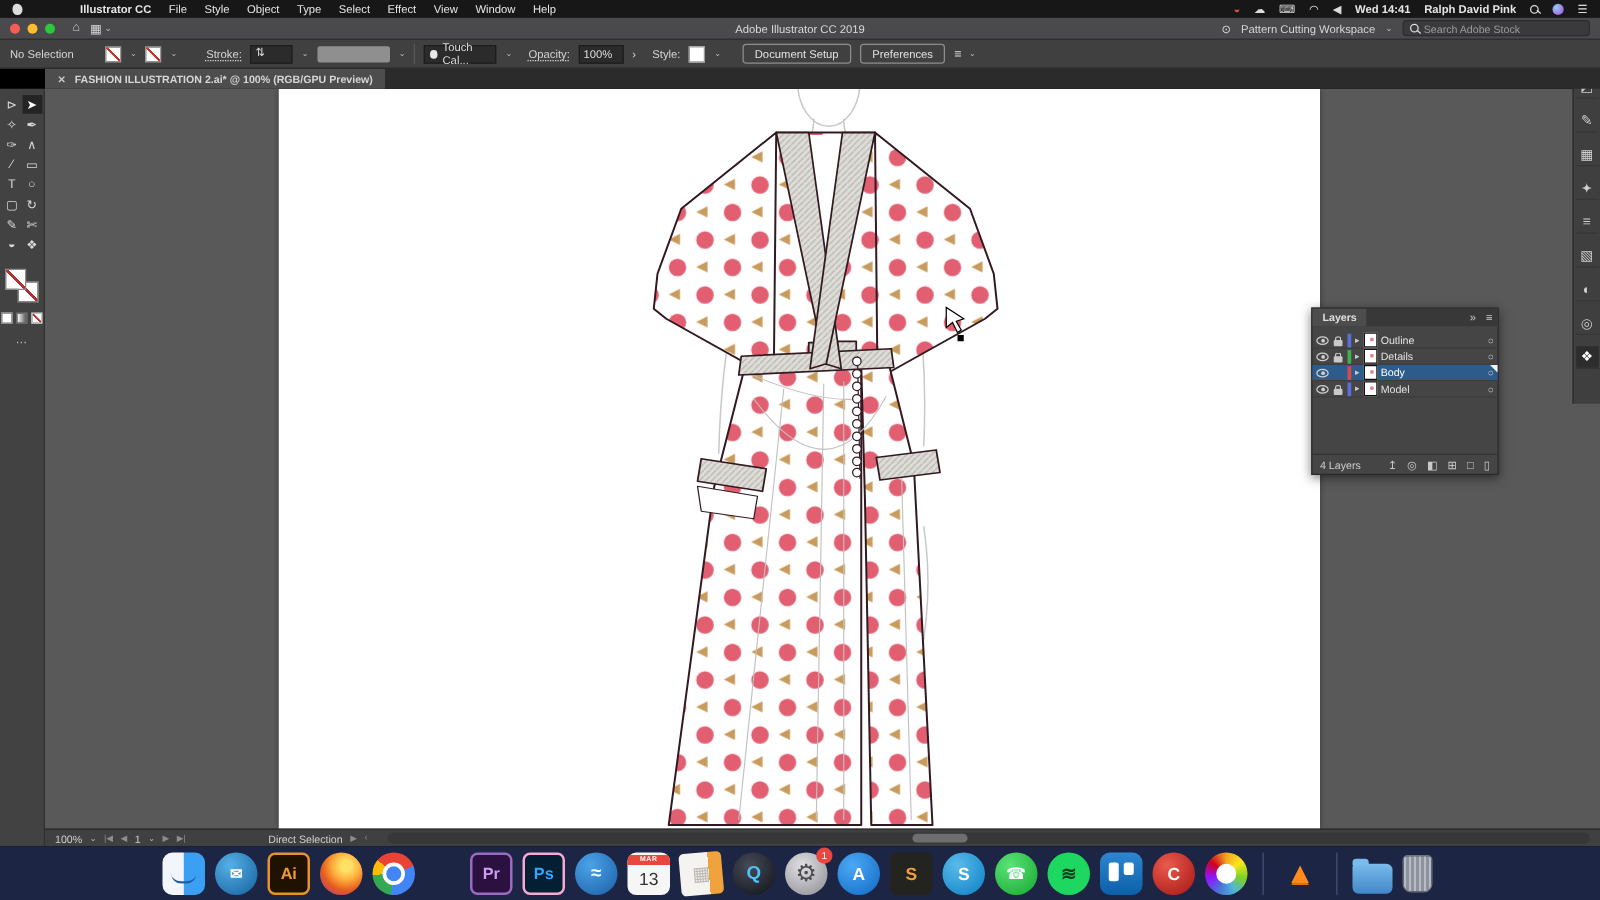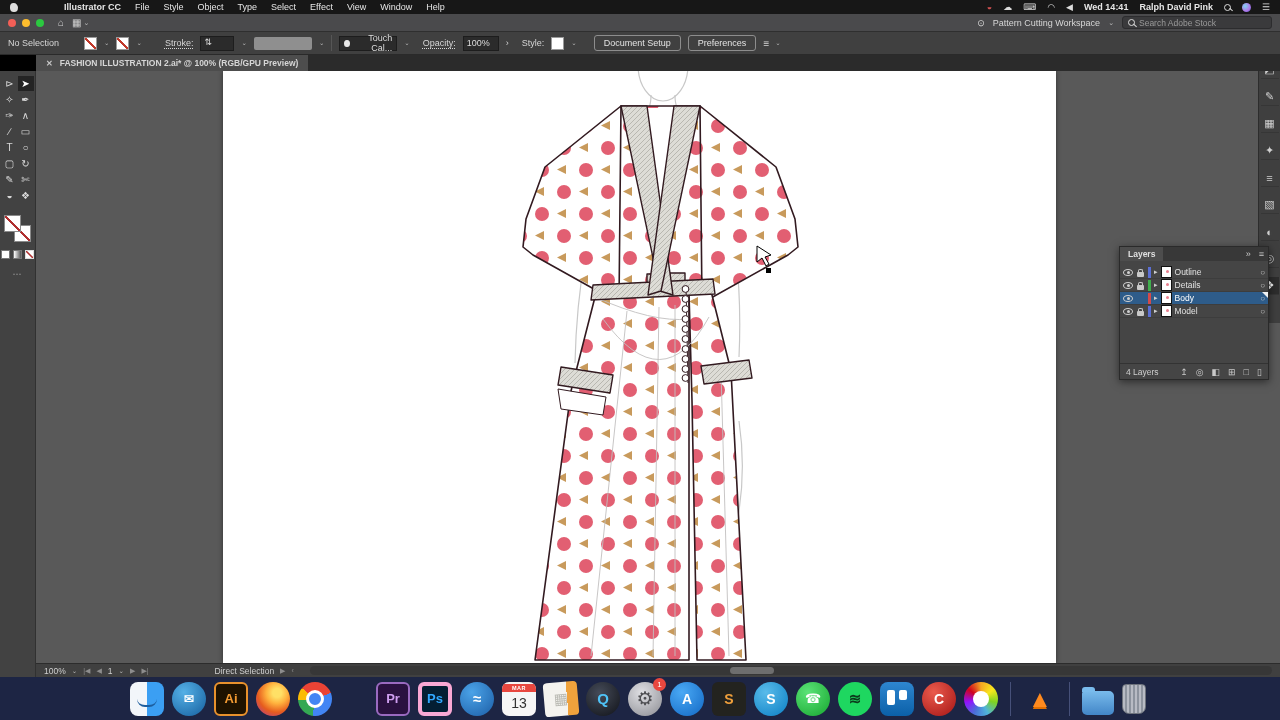--- a/index.html
+++ b/index.html
@@ -42,21 +42,21 @@
     background:#404040; border-top:1px solid #2f2f2f; border-bottom:1px solid #2a2a2a;
     display:flex; align-items:center; gap:7px; padding:0 8px; font-size:9px; z-index:28; }
   .none-sw { width:13px; height:13px; border:1px solid #9a9a9a;
     background:linear-gradient(to top right,#fff 44%,#c0392b 45%,#c0392b 55%,#fff 56%); }
   .white-sw { width:13px; height:13px; border:1px solid #9a9a9a; background:#fff; }
   .cinput { background:#2b2b2b; border:1px solid #1d1d1d; color:#ddd; height:15px;
     font-size:9px; padding:0 3px; font-family:"Liberation Sans",sans-serif; }
   .stepper { width:34px; } .opin { width:36px; }
   .brush-preview { width:58px; height:13px; background:#8f8f8f; border-radius:2px; }
   .brush-chip { width:58px; height:15px; background:#2b2b2b; border:1px solid #1d1d1d;
-    display:flex; align-items:center; gap:4px; padding:0 4px; color:#ddd;text-align:right; }
+    display:flex; align-items:center; gap:4px; padding:0 4px; color:#ddd; }
   .bdot { width:7px; height:7px; background:#e8e8e8; border-radius:50%; }
   .cbtn { border:1px solid #8d8d8d; border-radius:3px; padding:2px 9px; color:#e2e2e2;
     background:transparent; font-size:9px; font-family:"Liberation Sans",sans-serif; }
   .ulbl { text-decoration:underline dotted; text-underline-offset:2px; }
   .alignic { font-size:10px; letter-spacing:-1px; }
 
   
   .tabbar { position:absolute; left:36px; top:55px; width:1244px; height:16px;
     background:#2b2b2b; display:flex; z-index:27; }
   .doc-tab { background:#4d4d4d; color:#d6d6d6; font-size:8.5px; font-weight:bold;
@@ -89,21 +89,21 @@
 
   
   .rightstrip { position:absolute; right:0; top:55px; width:22px; height:268px;
     background:#3f3f3f; border-left:1px solid #2d2d2d; z-index:25;
     display:flex; flex-direction:column; align-items:center; padding-top:6px; gap:9px; }
   .strip-ic { width:18px; height:18px; display:flex; align-items:center; justify-content:center;
     color:#cfcfcf; font-size:11px; border-bottom:1px solid #363636; }
   .strip-ic.active { background:#2d2d2d; color:#fff; }
 
   
-  .layers-panel { position:absolute; left:1119px; top:246px; width:150px; height:134px;
+  .layers-panel { position:absolute; left:1049px; top:246px; width:150px; height:134px;
     background:#454545; border:1px solid #2a2a2a; box-shadow:0 2px 8px rgba(0,0,0,.5);
     z-index:40; font-size:8.5px; display:flex; flex-direction:column; }
   .lp-head { height:14px; background:#383838; display:flex; align-items:center; }
   .lp-tab { background:#4d4d4d; height:100%; display:flex; align-items:center;
     padding:0 8px; font-weight:bold; color:#e0e0e0; }
   .lp-head .sp { margin-left:auto; } 
   .lp-hic { color:#c9c9c9; font-size:9px; padding:0 4px; }
   .lp-rows { flex:1; padding-top:5px; }
   .lp-row { height:13px; display:flex; align-items:center; gap:3px; padding:0 3px;
     border-bottom:1px solid #3d3d3d; position:relative; }
@@ -151,21 +151,21 @@
   .ic-finder { background:linear-gradient(90deg,#f2f6fa 0 49%,#3b9ff3 51%); }
   .ic-finder::after { content:""; position:absolute; left:7px; right:7px; bottom:9px;
     height:6px; border-bottom:2px solid #1d5e9e; border-radius:0 0 8px 8px; }
   .ic-thunderbird { background:radial-gradient(circle at 35% 30%,#55b0e6,#155f9e); font-size:12px; }
   .ic-illustrator { background:#1f1200; border:2px solid #e8912d; color:#f49b33; font-size:13px; border-radius:6px; }
   .ic-firefox { background:radial-gradient(circle at 62% 32%,#ffe066 0 14%,#ffb23e 34%,#e65c1e 62%,#b03c8c 92%); }
   .ic-chrome { background:conic-gradient(from -50deg,#ea4335 0 33%,#4285f4 33% 66%,#34a853 66% 88%,#fbbc05 88%); }
   .ic-chrome::after { content:""; position:absolute; width:12px; height:12px; border-radius:50%;
     background:#4285f4; border:3px solid #fff; }
   .ic-premiere { background:#2a1140; border:2px solid #9a6ac0; color:#cf9ef0; font-size:13px; border-radius:6px;margin-left:36px; }
-  .ic-photoshop { background:#041e33; border:4px solid #f9a8d4; color:#31a8ff; font-size:13px; border-radius:6px; }
+  .ic-photoshop { background:#041e33; border:2px solid #f9a8d4; color:#31a8ff; font-size:13px; border-radius:6px; }
   .ic-openoffice { background:radial-gradient(circle at 35% 30%,#4ba3e8,#1c5ea6); font-size:15px; }
   .ic-calendar { background:#f6f6f6; border-radius:7px; overflow:hidden; }
   .cal-top { width:34px; background:#e8473f; color:#fff; font-size:5.5px; line-height:8px;
     text-align:center; font-weight:bold; letter-spacing:.5px; }
   .cal-day { color:#333; font-size:14px; line-height:22px; font-weight:normal; }
   .ic-pattern-grid { background:linear-gradient(90deg,#f4f3ef 0 68%,#f0a23c 68%);
     transform:rotate(-5deg); color:#b9b9b2; border-radius:4px; font-size:15px; font-weight:normal; }
   .ic-quicktime { background:radial-gradient(circle at 40% 32%,#454b58,#101218); color:#4fc3f7; font-size:15px; }
   .ic-sysprefs { background:radial-gradient(circle at 40% 32%,#e0e0e4,#8b8c92); color:#4e4e52; font-size:19px; font-weight:normal; }
   .badge { position:absolute; top:-4px; right:-4px; width:13px; height:13px; border-radius:50%;
@@ -223,20 +223,21 @@
   </span>
 </div>
 
 <div class="titlebar">
   <span class="tl r"></span>
   <span class="tl y"></span>
   <span class="tl g"></span>
   <span class="home-g" style="margin-left:8px">⌂</span>
   <span class="grid-g" style="margin-left:8px">▦</span>
   <span class="caret" style="margin-left:2px">⌄</span>
+  <span class="tb-title">Adobe Illustrator CC 2019</span>
   <span class="tb-right">
     <span>⊙</span>
     <span>Pattern Cutting Workspace</span>
     <span class="caret">⌄</span>
     <span class="search-box">
       <span class="mag"></span>
       <input placeholder="Search Adobe Stock" style="">
     </span>
   </span>
 </div>

